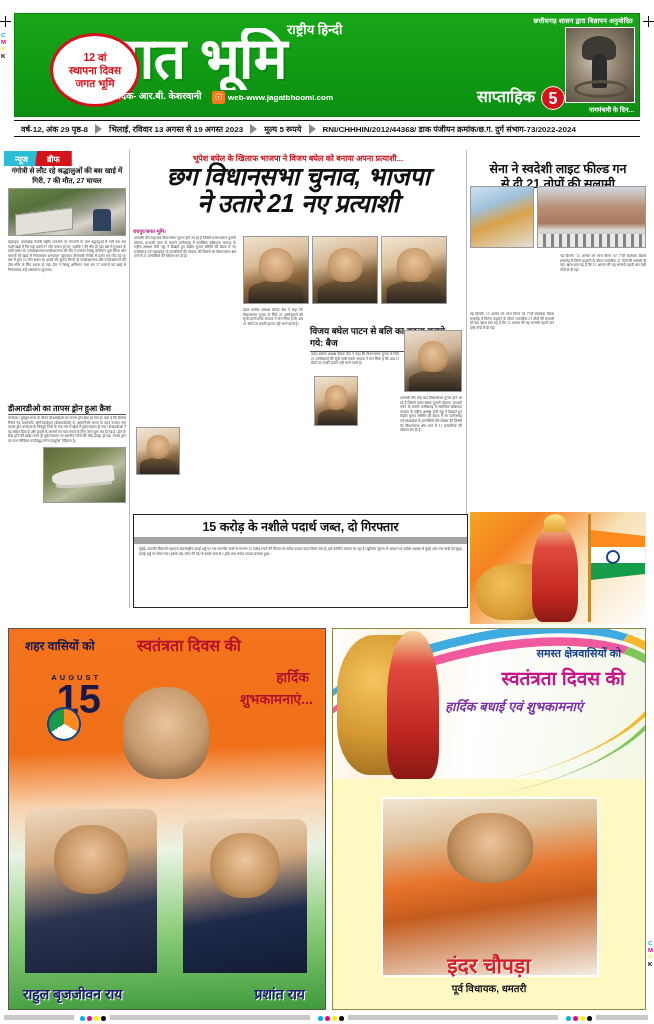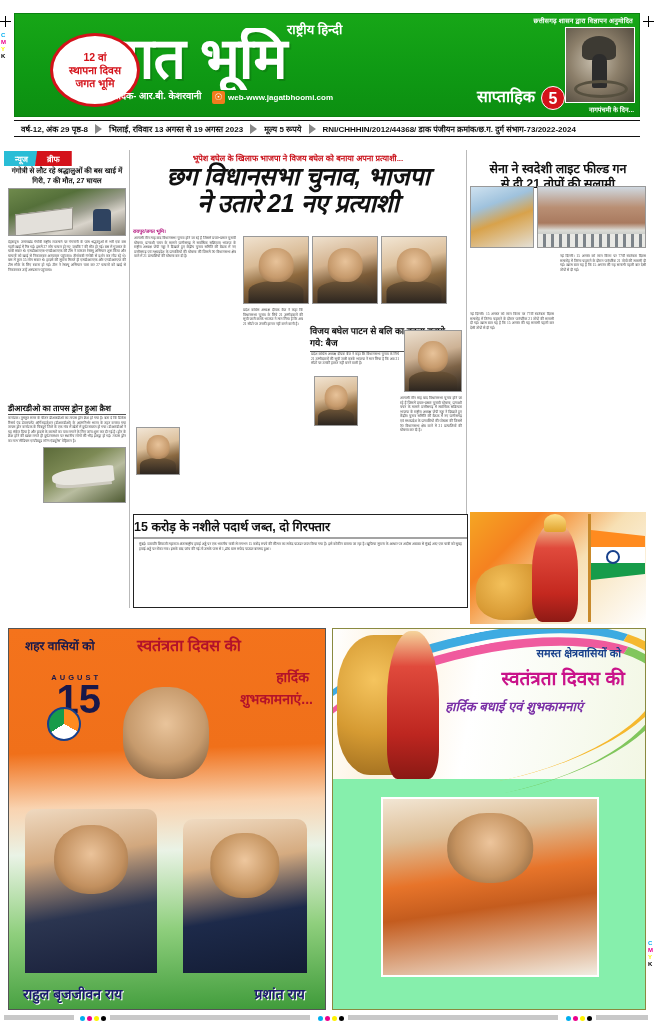--- a/index.html
+++ b/index.html
@@ -208,22 +208,22 @@
     font-size:9px; font-weight:bold; color:#111; line-height:12px;
     border-bottom:1px solid #555; padding-bottom:2px;
   }
 
   
   .crore-box {
     position:absolute; left:133px; top:514px; width:335px; height:94px;
     border:1.2px solid #222; background:#fff;
   }
   .crore-head {
-    font-size:12.5px; font-weight:bold; color:#111;
-    padding:3px 0 2px; border-bottom:2px solid #a3a3a3;
+    text-align:center; font-size:12.5px; font-weight:bold; color:#111;
+    padding:3px 0 2px; border-bottom:7px solid #a3a3a3;
   }
 
   
   .durga {
     position:absolute; left:470px; top:512px; width:176px; height:112px;
     overflow:hidden;
     background: linear-gradient(135deg,#f5a623 0%, #f58220 25%, #f7e0b4 55%, #ffffff 100%);
   }
   .durga .lion {
     position:absolute; left:6px; bottom:4px; width:74px; height:56px;
@@ -313,21 +313,21 @@
     position:absolute; left:14px; bottom:6px; font-size:14px; font-weight:bold;
     color:#1b1b6e; text-shadow: 1px 1px 0 #fff;
   }
   .ad-left .name2 {
     position:absolute; right:20px; bottom:6px; font-size:14px; font-weight:bold;
     color:#1b1b6e; text-shadow: 1px 1px 0 #fff;
   }
 
   .ad-right {
     position:absolute; left:332px; top:628px; width:314px; height:382px;
-    border:1.5px solid #8a8a40; overflow:hidden; background:#86efac;
+    border:1.5px solid #8a8a40; overflow:hidden; background:#fef9c3;
   }
   .ad-right .swoosh {
     position:absolute; left:0; top:0; width:100%; height:150px;
     background: linear-gradient(100deg,#ffffff 0%, #fdf1dc 20%, #ffffff 45%, #f2f7e4 100%);
   }
   .ad-right .arc {
     position:absolute; left:-40px; top:4px; width:380px; height:150px;
     border-radius:50%; border-top:9px solid #2aa3e0; border-right:9px solid #f6b21b;
     transform:rotate(-12deg); opacity:.9;
   }
@@ -526,20 +526,22 @@
     <div class="arc"></div>
     <div class="arc2"></div>
     <div class="lionart"></div>
     <div class="devart"></div>
 
     <div class="t1">समस्त क्षेत्रवासियों को</div>
     <div class="t2">स्वतंत्रता दिवस की</div>
     <div class="t3">हार्दिक बधाई एवं शुभकामनाएं</div>
 
     <div class="photo-main"></div>
+    <div class="nm">इंदर चौपड़ा</div>
+    <div class="sub">पूर्व विधायक, धमतरी</div>
   </div>
 
   <div class="botbar" style="left:4px;width:70px;"></div>
   <div class="dots" style="left:80px;">
     <i style="background:#00aeef"></i>
       <i style="background:#ec008c"></i>
       <i style="background:#fff200"></i>
       <i style="background:#000"></i>
   </div>
   <div class="botbar" style="left:110px;width:200px;"></div>

